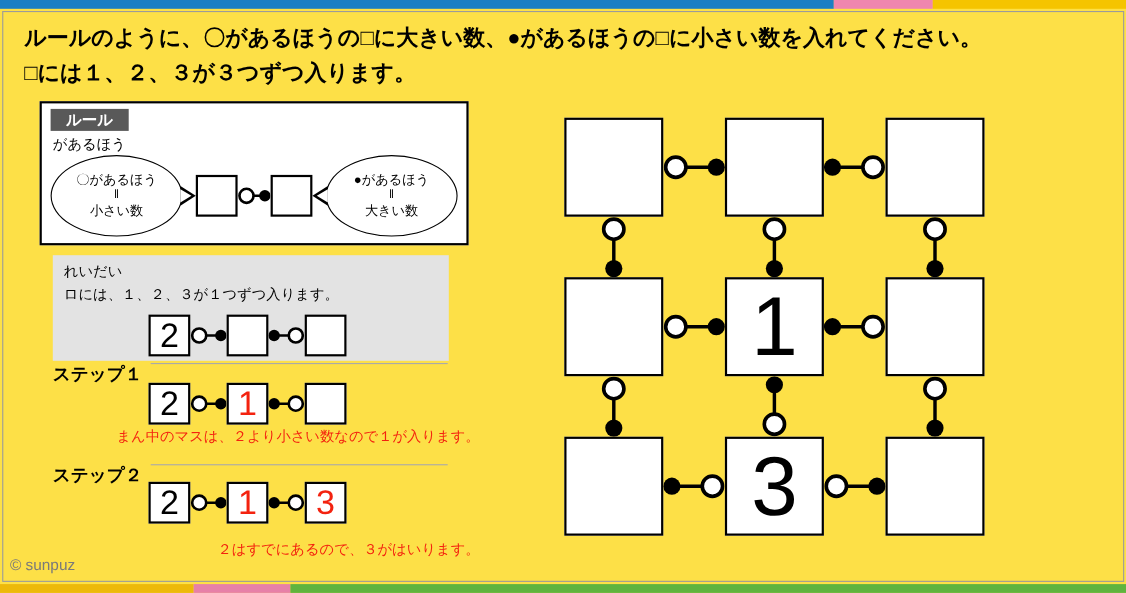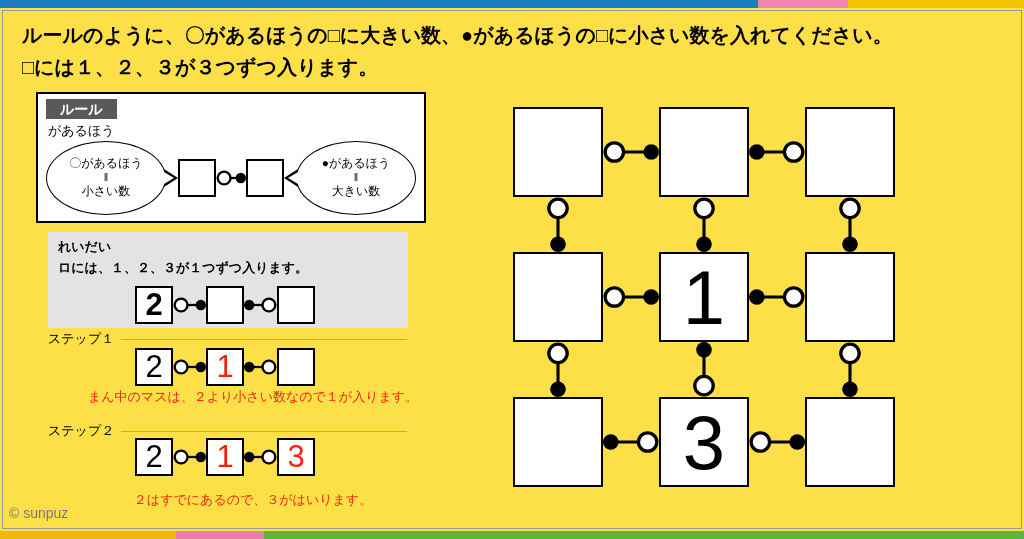--- a/index.html
+++ b/index.html
@@ -37,24 +37,24 @@
         border-top:6px solid transparent;border-bottom:6px solid transparent;border-right:10px solid #fff;}
   
   .mini-cell{width:38px;height:38px;border:2px solid #000;box-sizing:border-box;background:#fff;
         display:flex;align-items:center;justify-content:center;font-size:31px;flex-shrink:0;}
   .mini-row{display:flex;align-items:center;}
   .conn{display:inline-flex;flex-shrink:0;line-height:0;}
   
   .example{position:absolute;left:48px;top:232px;width:360px;height:96px;background:#e3e3e3;
         box-sizing:border-box;padding:6px 10px;font-size:13px;}
   .example .mini-row{margin-left:77px;margin-top:9px;}
-  .step-label{position:absolute;left:48px;width:359px;display:flex;align-items:center;font-size:13px;}
+  .step-label{position:absolute;left:48px;width:359px;display:flex;font-size:16px;font-weight:bold;}
   .step-label .rule-line{flex:1;height:1px;background:#aaa;margin-left:7px;}
   .step-row{position:absolute;left:135px;}
-  .caption{position:absolute;left:53px;width:400px;text-align:center;font-size:13px;line-height:14px;color:#f3220f;}
+  .caption{position:absolute;left:36px;width:400px;text-align:right;font-size:13px;line-height:14px;color:#f3220f;}
   .copyright{position:absolute;left:9px;top:505px;font-size:14px;color:#7a7a7a;}
   
   .grid{position:absolute;left:513px;top:107px;width:382px;height:380px;}
   .grid-cell{position:absolute;width:90px;height:90px;border:2px solid #000;box-sizing:border-box;
         background:#fff;display:flex;align-items:center;justify-content:center;font-size:76px;}
   .gconn{position:absolute;line-height:0;}
 </style>
 </head>
 <body>
 
@@ -91,21 +91,21 @@
         </span>
       <div class="mini-cell"></div>
       <div class="bubble right">
         <div>●があるほう</div>
         <div class="eq">‖</div>
         <div>大きい数</div>
       </div>
     </div>
   </div>
 
-  <div class="example" style="background: rgb(227, 227, 227); font-weight: bold;">
+  <div class="example" style="background: rgb(227, 227, 227);">
     <div>れいだい</div>
     <div style="margin-top:3px;">ロには、１、２、３が１つずつ入ります。</div>
     <div class="mini-row" id="example-row">
         <div class="mini-cell">
           <span>2</span>
         </div>
         <span class="conn">
           <svg xmlns="http://www.w3.org/2000/svg" width="33" height="20" viewBox="0 0 33 20">
             <line x1="8.100000000000001" y1="10" x2="27.8" y2="10" stroke="#000" stroke-width="2.28"></line>
             <circle cx="8.100000000000001" cy="10" r="6.4" fill="#fff" stroke="#000" stroke-width="2.4"></circle>

